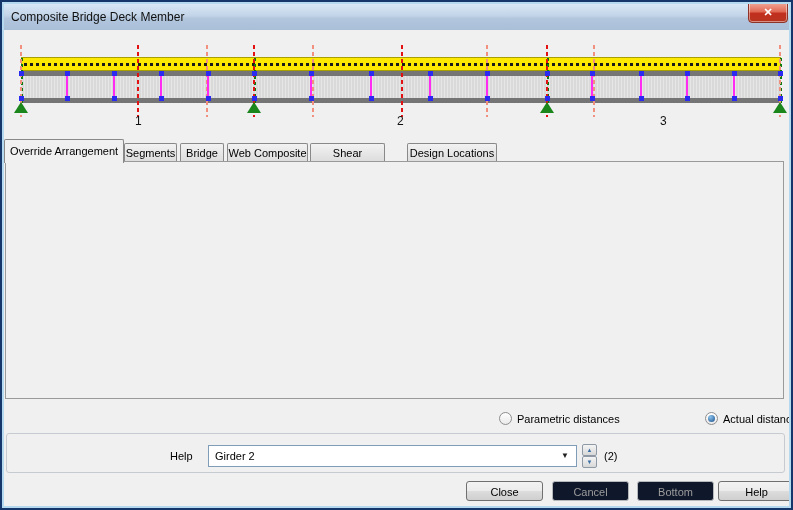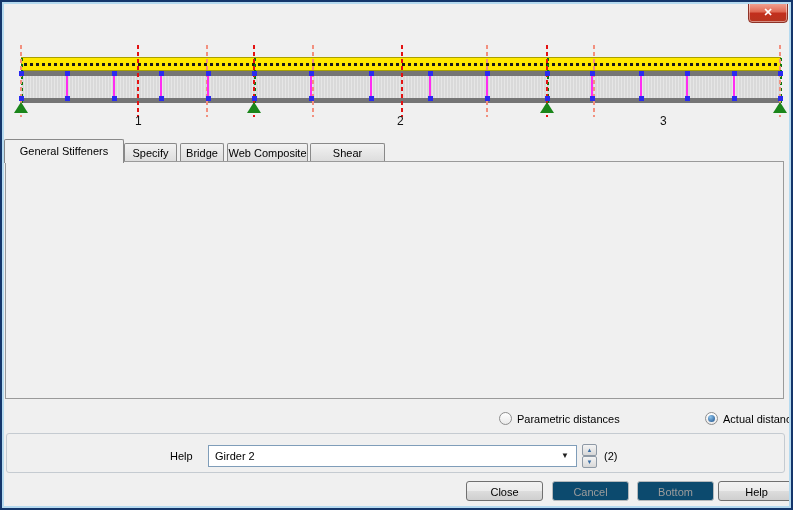--- a/index.html
+++ b/index.html
@@ -53,21 +53,21 @@
   .hcell{position:absolute;top:0;height:19px;line-height:19px;padding-left:6px;box-sizing:border-box;
          border-right:1px solid #e2e4e8;}
   .grow{position:absolute;left:0;height:27px;}
   .gcell{position:absolute;top:0;height:26px;box-sizing:border-box;line-height:25px;padding-left:5px;}
   .gcell.ro{background:#eeeeee;border:1px solid #bdbdbd;}
   .gcell.edit{background:#ffffff;border:1px solid #919191;}
   
   .btn{position:absolute;box-sizing:border-box;border:1px solid #707070;border-radius:3px;
        background:linear-gradient(180deg,#f2f2f2 0%,#ebebeb 49%,#dddddd 51%,#cfcfcf 100%);
        text-align:center;cursor:pointer;color:#000;}
-  .btn.disabled{border-color:#b5b9bc;background:#0c4a6e;color:#9c9c9c;cursor:default;}
+  .btn.disabled{border-color:#b5b9bc;background:#0f172a;color:#9c9c9c;cursor:default;}
   .side-btn{left:348px;width:75px;height:22px;line-height:21px;}
   .footer-btn{top:481px;width:77px;height:20px;line-height:21px;}
   
   .groupbox{position:absolute;border:1px solid #c5cbd1;border-radius:4px;box-sizing:border-box;}
   .groupbox-title{position:absolute;top:-8px;left:8px;background:#f0f0f0;padding:0 4px;}
   #eg-box{left:448px;top:177px;width:324px;height:161px;}
   #hr-box{left:448px;top:348px;width:324px;height:45px;}
   .lbl{position:absolute;white-space:nowrap;text-align:center;}
   
   .combo{position:absolute;box-sizing:border-box;height:22px;border:1px solid #767676;border-radius:3px;
@@ -95,20 +95,23 @@
   .spin-btn{position:absolute;left:582px;width:15px;height:12px;box-sizing:border-box;border:1px solid #8e99a5;
             background:linear-gradient(180deg,#f4f4f4,#d8d8d8);font-size:6px;text-align:center;line-height:10px;
             color:#3a6ea5;cursor:pointer;border-radius:2px;}
   #count-label{position:absolute;left:604px;top:450px;}
 </style>
 </head>
 <body>
 
 <div id="dialog">
 
+  <div id="titlebar">
+    <span id="title-text">Composite Bridge Deck Member</span>
+  </div>
   <div id="close-btn">
     <span>✕</span>
   </div>
 
   <div id="diagram">
     <div class="abs deck"></div>
     <div class="abs deck-dots"></div>
     <div class="abs flange-top"></div>
     <div class="abs web"></div>
     <div class="abs flange-bottom"></div>
@@ -175,25 +178,26 @@
         <div class="abs support-tri" style="left: 243px;"></div>
         <div class="abs support-tri" style="left: 536px;"></div>
         <div class="abs support-tri" style="left: 769px;"></div>
         <div class="abs span-label" style="left: 131px;">1</div>
         <div class="abs span-label" style="left: 393px;">2</div>
         <div class="abs span-label" style="left: 656px;">3</div>
       </div>
   </div>
 
   <div id="tabbar">
-      <div class="tab active" style="left: 4px; width: 120px;">General Stiffeners</div>
-      <div class="tab" style="left: 124px; width: 53px;">Specify</div>
+      <div class="tab active" style="left: 4px; width: 120px;">Override Arrangement</div>
+      <div class="tab" style="left: 124px; width: 53px;">Segments</div>
       <div class="tab" style="left: 180px; width: 44px;">Bridge</div>
       <div class="tab" style="left: 227px; width: 81px;">Web Composite</div>
       <div class="tab" style="left: 310px; width: 75px;">Shear Connectors</div>
+      <div class="tab" style="left: 407px; width: 90px;">Design Locations</div>
     </div>
   <div id="tabpage"></div>
 
   <span id="spanlines-label" class="lbl">Span lines</span>
   <div id="grid">
     <div id="grid-head">
         <div class="hcell" style="left: 0px; width: 100px;">Span</div>
         <div class="hcell" style="left: 100px; width: 100px;">Line ID</div>
         <div class="hcell" style="left: 200px; width: 98px;">Length</div>
       </div>

